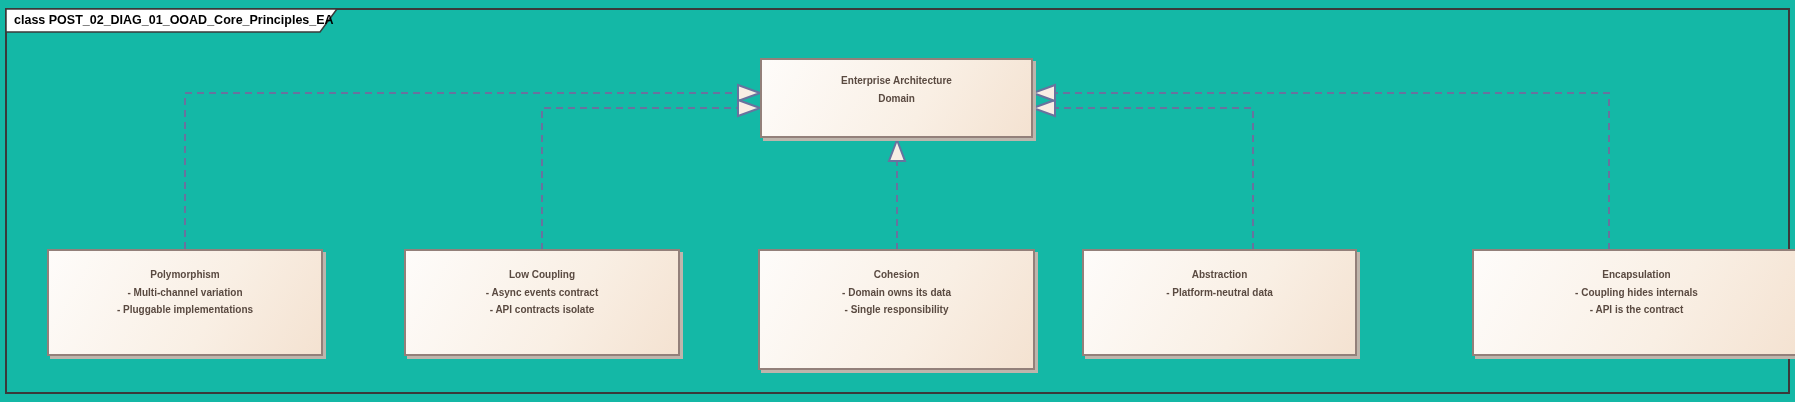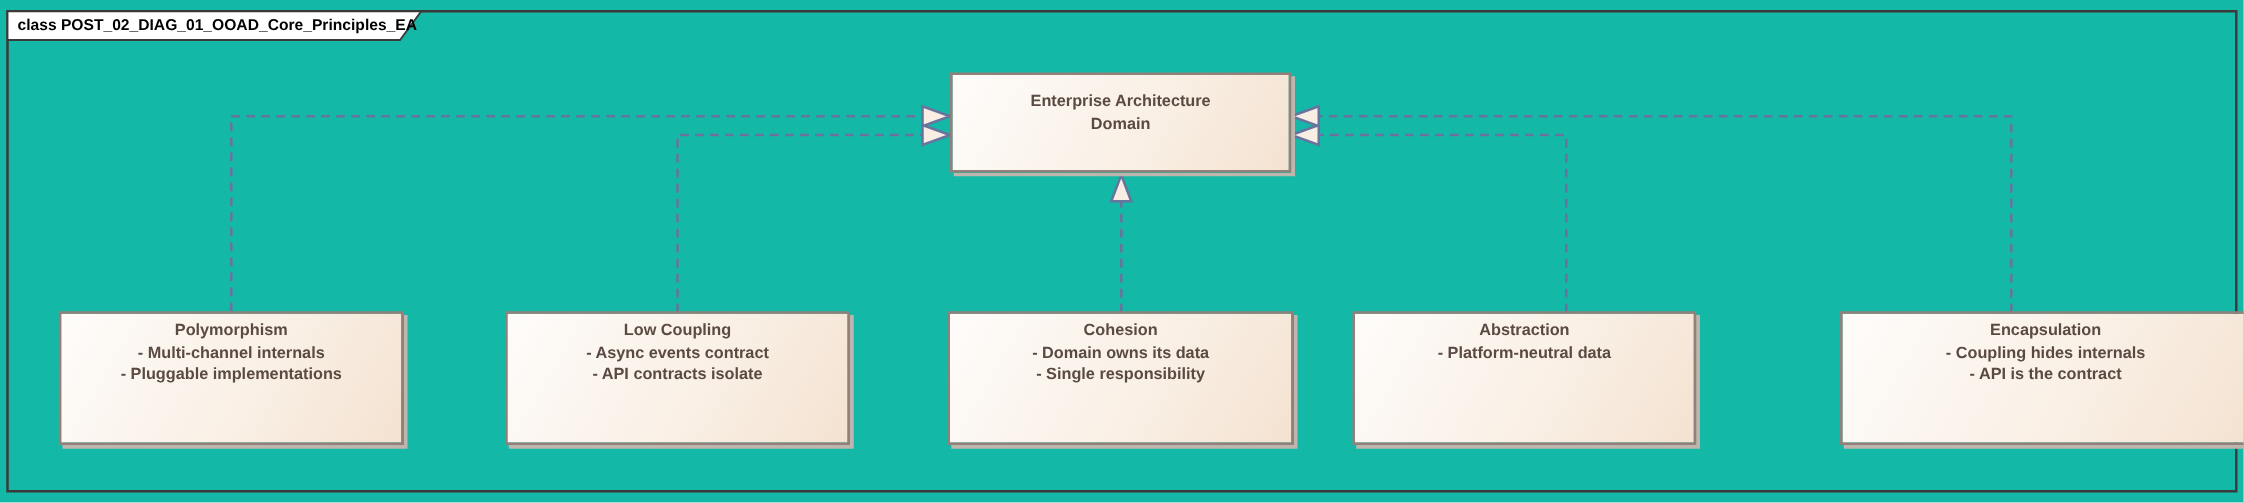--- a/index.html
+++ b/index.html
@@ -51,24 +51,24 @@
   }
   .uml-box {
     position: absolute;
     box-sizing: border-box;
     border: 2px solid var(--box-border);
     background: linear-gradient(120deg, var(--box-fill-1) 0%, var(--box-fill-2) 60%, var(--box-fill-3) 100%);
     box-shadow: 3px 3px 0 var(--shadow);
     text-align: center;
     color: var(--box-text);
     font-weight: bold;
-    font-size: 13px;
+    font-size: 10px;
     line-height: 17.5px;
   }
-  .uml-box .box-body { padding-top: 4px; }
+  .uml-box .box-body { padding-top: 15px; }
   .parent-box .box-body { padding-top: 12px; line-height: 18px; }
 </style>
 </head>
 <body>
 
 <div class="canvas">
 
   <svg class="connector-layer" viewBox="0 0 1795 402" xmlns="http://www.w3.org/2000/svg">
 
     <rect class="frame-rect" x="6" y="9" width="1783" height="384"></rect>
@@ -101,34 +101,34 @@
   <div class="uml-box parent-box" style="left:760px; top:58px; width:273px; height:80px;">
     <div class="box-body">
       <div>Enterprise Architecture</div>
       <div>Domain</div>
     </div>
   </div>
 
   <div class="uml-box" style="left:47px; top:249px; width:276px; height:107px;">
     <div class="box-body">
       <div>Polymorphism</div>
-      <div>- Multi-channel internals</div>
+      <div>- Multi-channel variation</div>
       <div>- Pluggable implementations</div>
     </div>
   </div>
 
   <div class="uml-box" style="left:404px; top:249px; width:276px; height:107px;">
     <div class="box-body">
       <div>Low Coupling</div>
       <div>- Async events contract</div>
       <div>- API contracts isolate</div>
     </div>
   </div>
 
-  <div class="uml-box" style="left:758px; top:249px; width:277px; height:107px;">
+  <div class="uml-box" style="left:758px; top:249px; width:277px; height:121px;">
     <div class="box-body">
       <div>Cohesion</div>
       <div>- Domain owns its data</div>
       <div>- Single responsibility</div>
     </div>
   </div>
 
   <div class="uml-box" style="left:1082px; top:249px; width:275px; height:107px;">
     <div class="box-body">
       <div>Abstraction</div>

